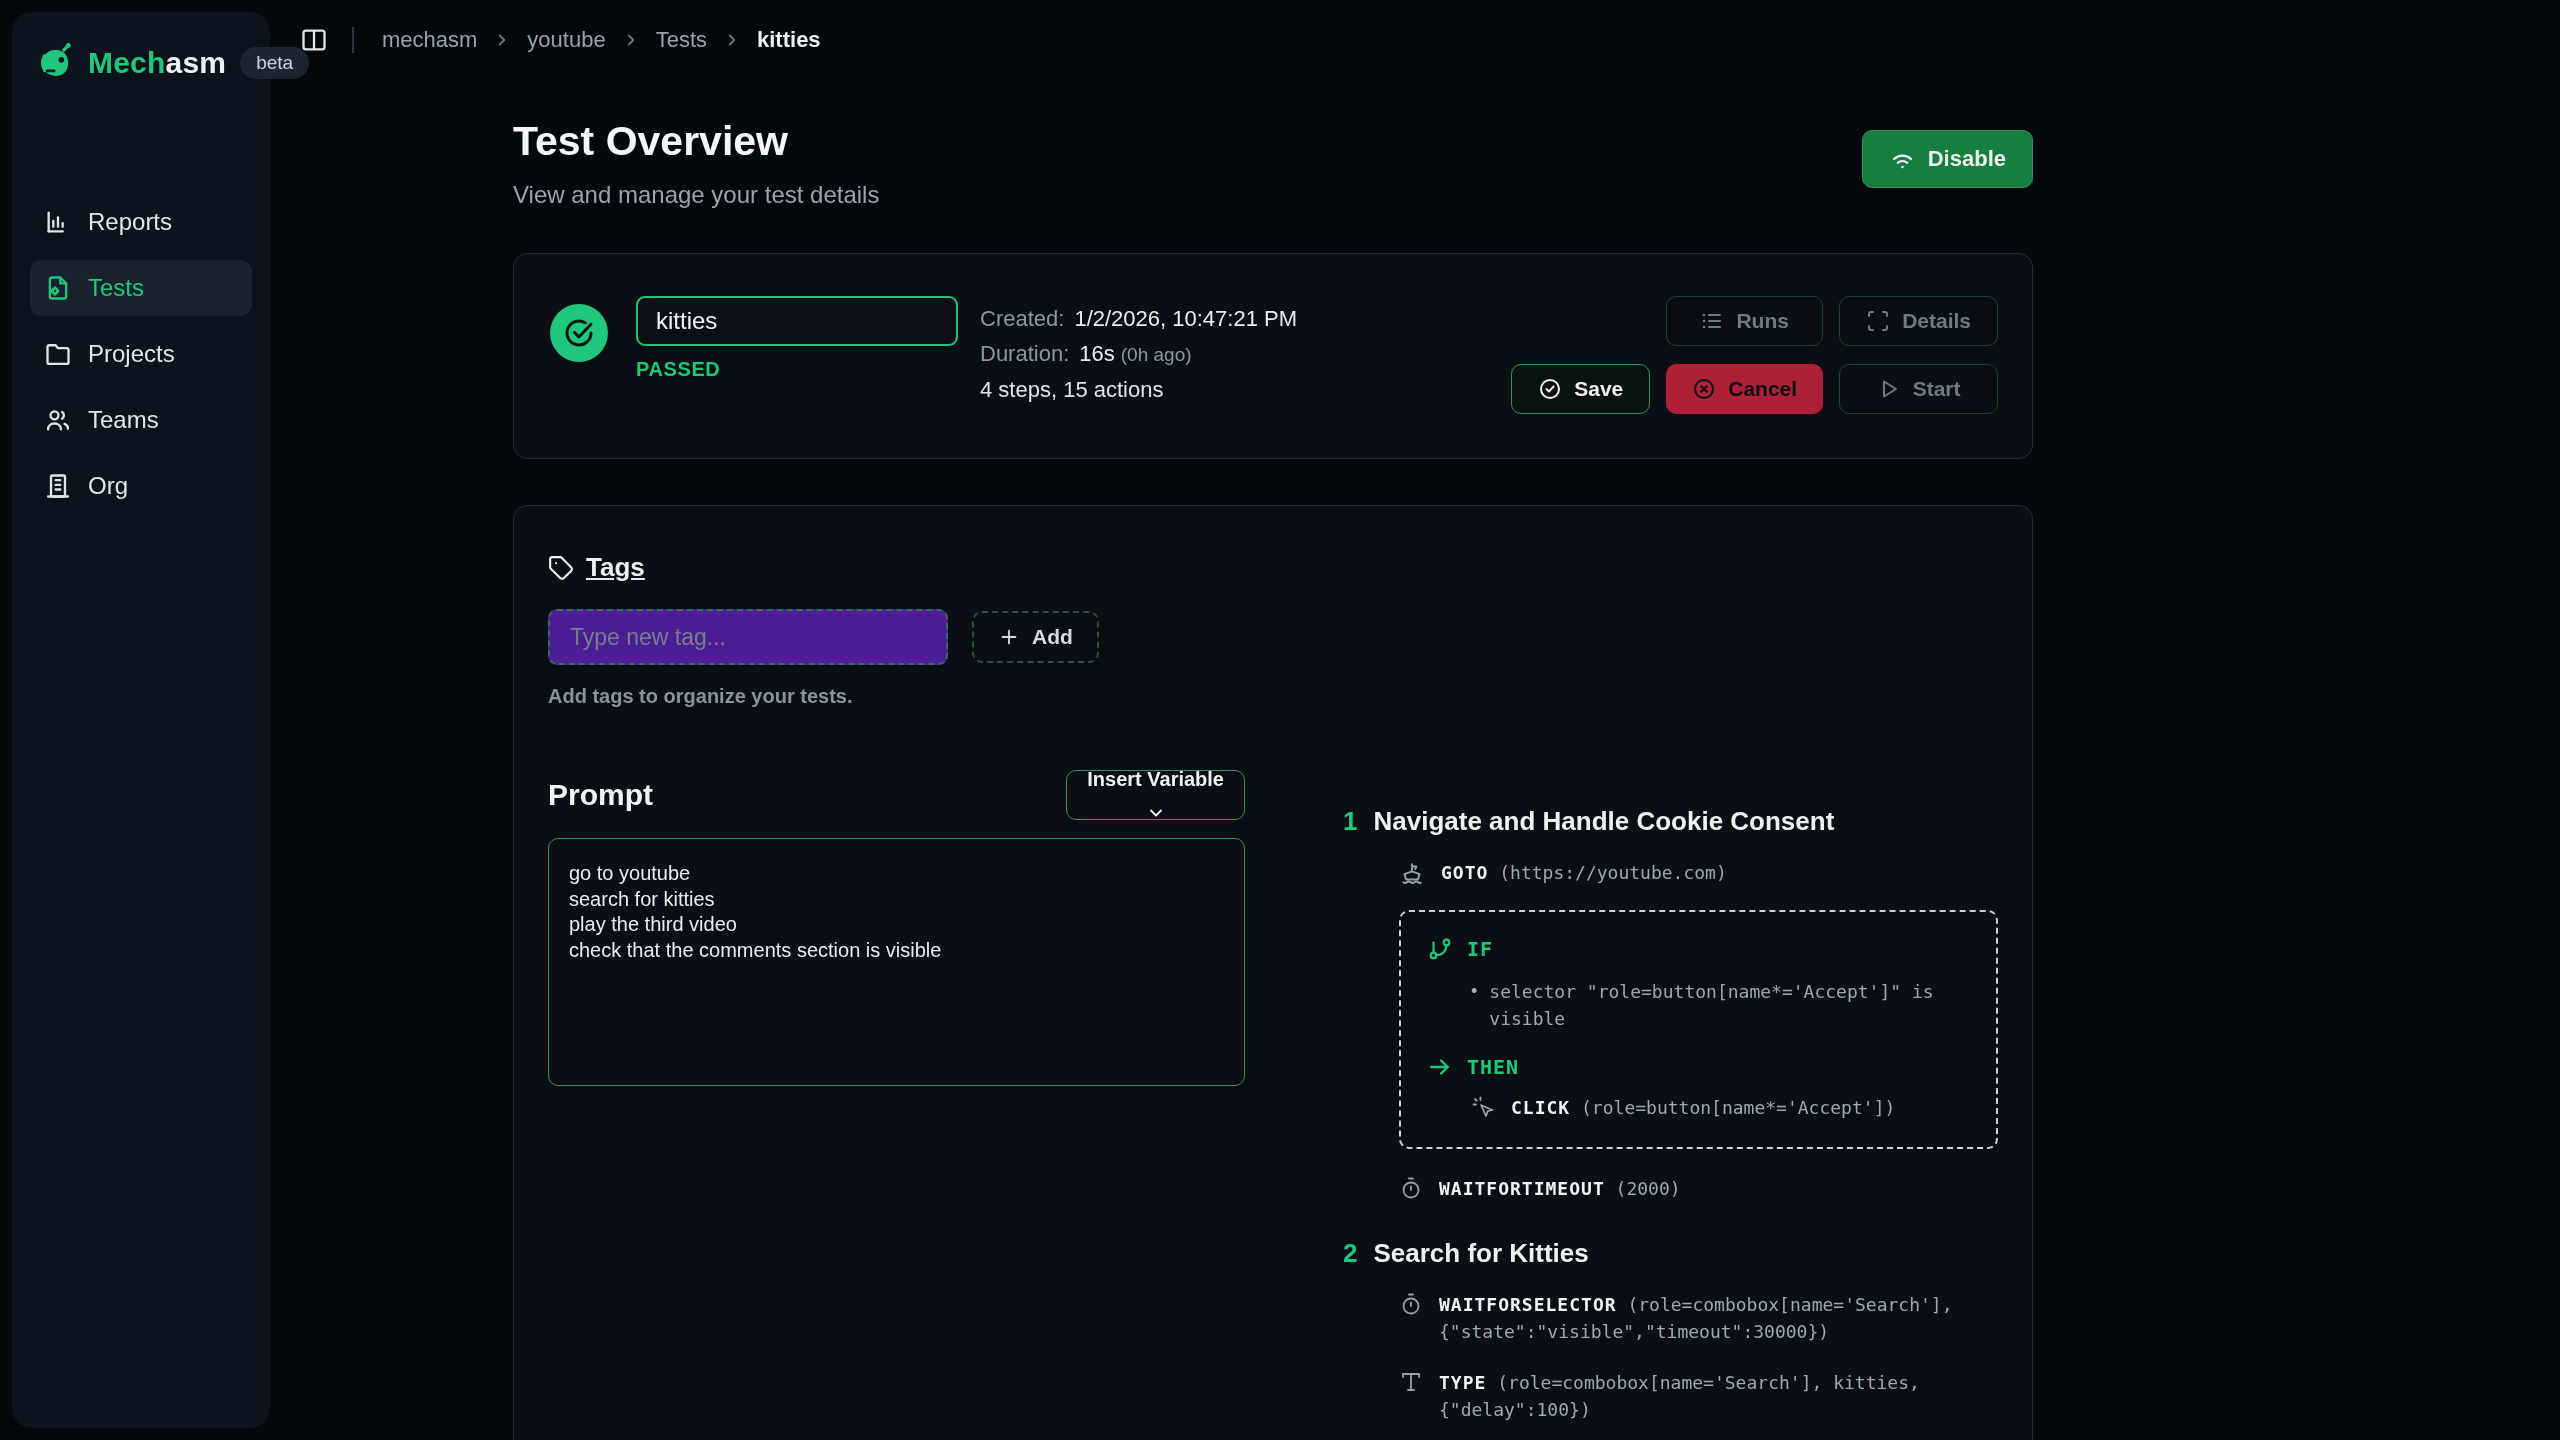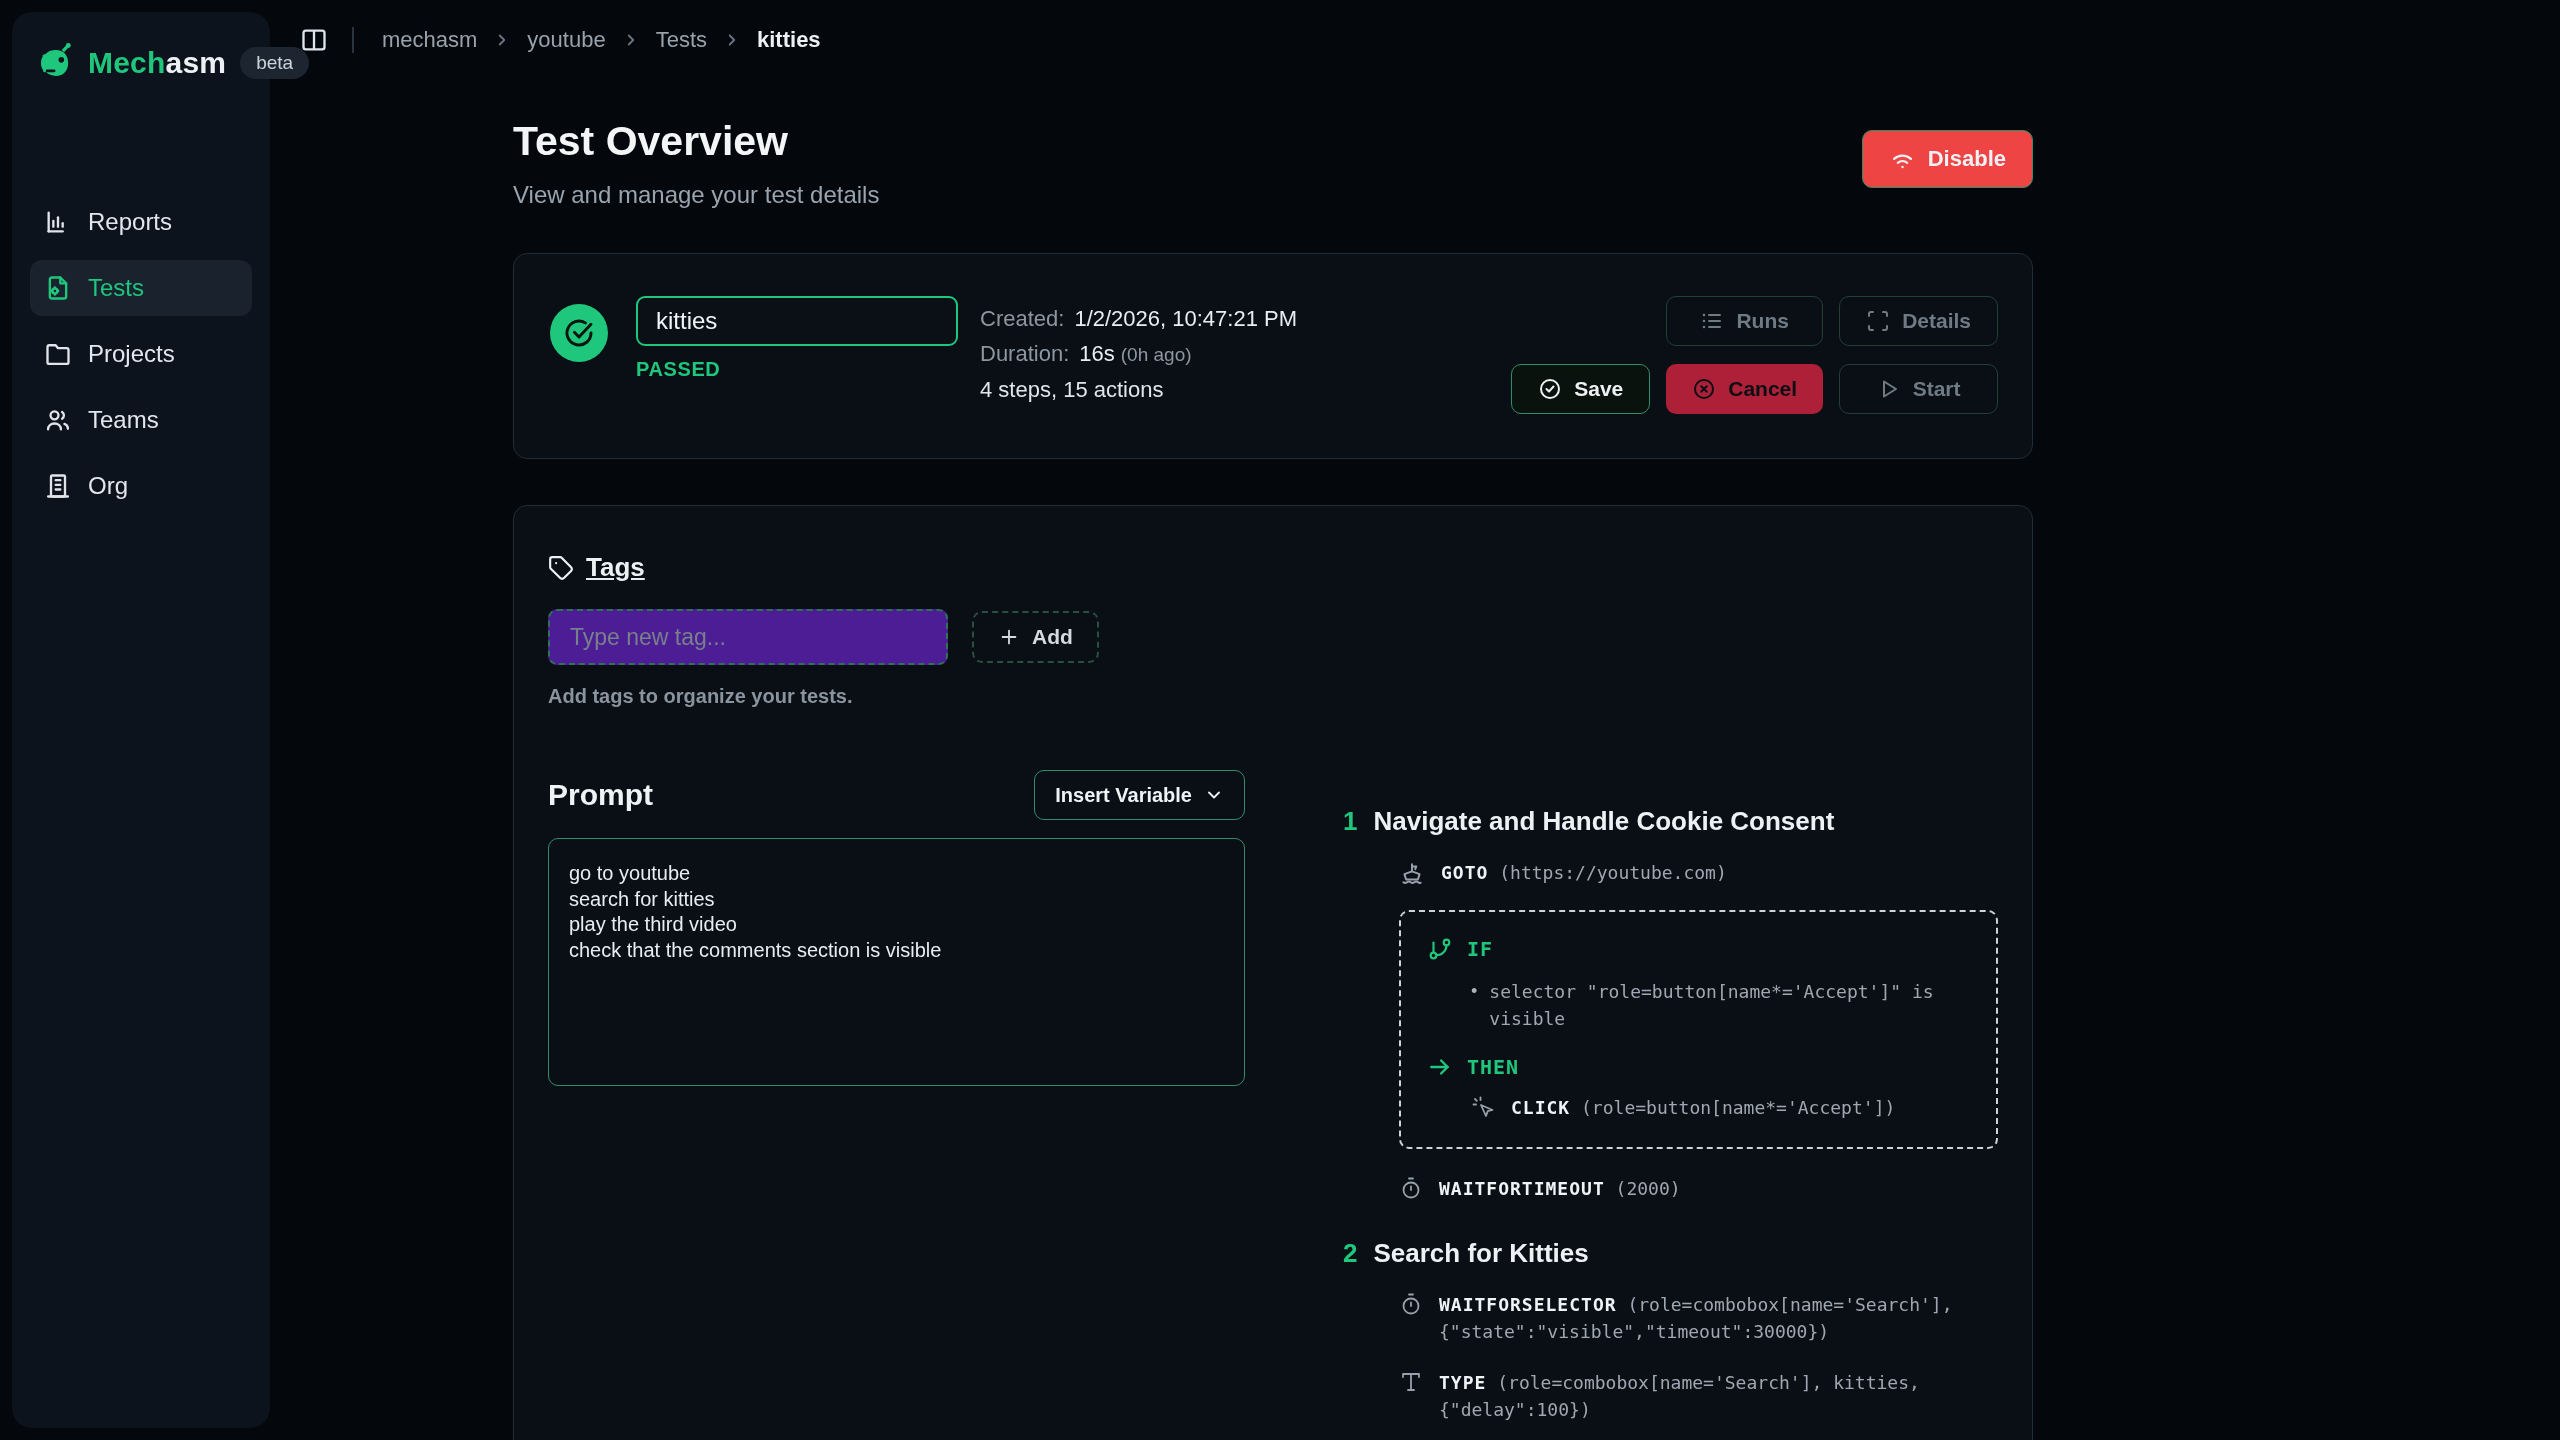--- a/index.html
+++ b/index.html
@@ -32,21 +32,21 @@
   .crumb-sep svg { stroke:#6b7580; }
 
   
   .content { position:absolute; left:513px; top:80px; width:1520px; }
   .page-head { display:flex; justify-content:space-between; }
   .page-title { font-size:41px; font-weight:bold; color:#f3f5f7; margin-top:38px; }
   .page-sub { font-size:24px; color:#9aa4ae; margin-top:16px; }
   .btn { display:inline-flex; align-items:center; justify-content:center; gap:12px;
     border-radius:10px; cursor:pointer; background:transparent; font-family:inherit; }
   .btn-disable { margin-top:50px; height:58px; padding:0 26px; border:1.5px solid #2f8f68;
-    background:#ef4444; color:#edf1f4; font-size:22px; font-weight:600; }
+    background:#15803d; color:#edf1f4; font-size:22px; font-weight:600; }
   .btn-disable svg { stroke:#edf1f4; }
 
   
   .card { background:#0a0f15; border:1.5px solid #212c39; border-radius:14px; }
   .card1 { margin-top:44px; padding:42px 34px 44px 36px; display:flex;
     justify-content:space-between; }
   .c1-left { display:flex; gap:28px; }
   .status-circle { width:58px; height:58px; border-radius:50%; background:#1fc77d;
     display:flex; align-items:center; justify-content:center; margin-top:8px; }
   .status-circle svg { stroke:#081510; }
@@ -85,21 +85,21 @@
   .btn-add { height:52px; padding:0 24px; border:2px dashed #27503f; color:#d4dae0;
     font-size:21px; font-weight:600; }
   .btn-add svg { stroke:#d4dae0; }
   .tags-helper { margin-top:20px; font-size:20px; color:#8a949e;font-weight:bold; }
 
   .cols { margin-top:62px; display:flex; gap:98px; }
   .col-prompt { width:697px; flex:none; }
   .prompt-head { display:flex; justify-content:space-between; align-items:center; }
   .section-title { font-size:30px; font-weight:bold; color:#f0f3f5; }
   .btn-insert { height:50px; padding:0 20px; border:1.5px solid #2f8f68; color:#eef2f5;
-    font-size:20px; font-weight:600; }
+    font-size:20px; font-weight:600;flex-direction:column; }
   .btn-insert svg { stroke:#eef2f5; }
   .prompt-area { margin-top:18px; width:100%; height:248px; background:transparent;
     border:1.5px solid #2f8f68; border-radius:10px; padding:22px 20px; color:#e9edf1;
     font-size:20px; line-height:1.28; font-family:"Liberation Sans", sans-serif;
     resize:none; outline:none; }
 
   .col-steps { flex:1; }
   .step { margin-top:36px; }
   .step-head { display:flex; gap:16px; align-items:baseline; }
   .step-num { color:#1fc77d; font-size:26px; font-weight:600; }

